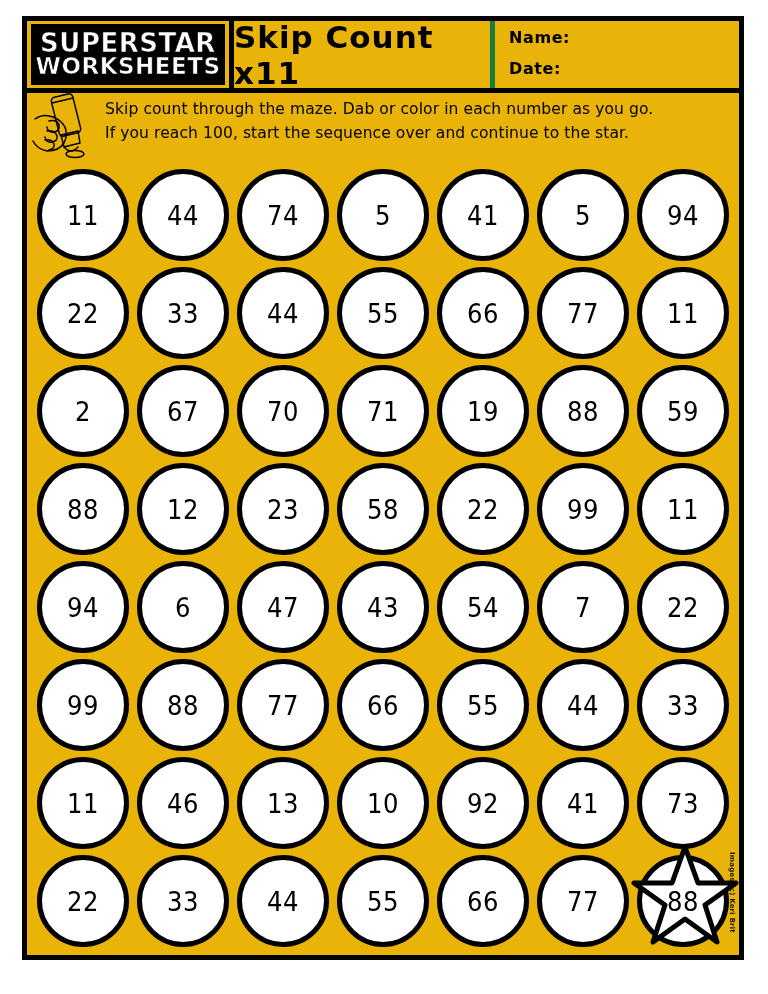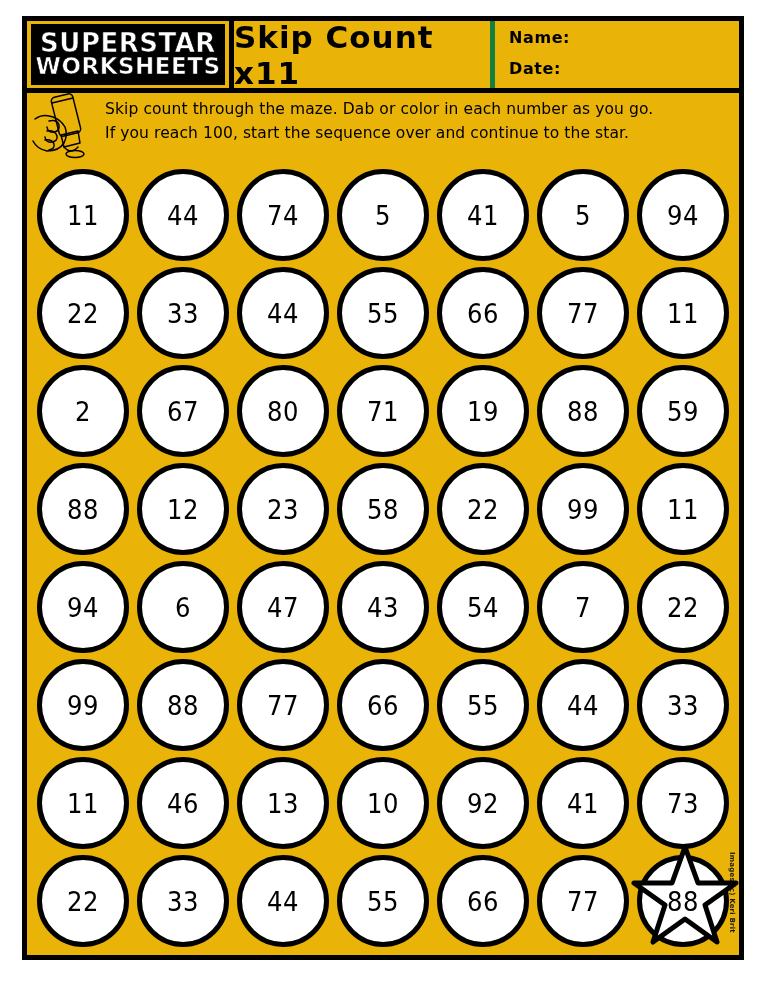--- a/index.html
+++ b/index.html
@@ -298,21 +298,21 @@
         <div class="cell">
           <div class="circle"></div>
           <span class="cell-num">2</span>
         </div>
         <div class="cell">
           <div class="circle"></div>
           <span class="cell-num">67</span>
         </div>
         <div class="cell">
           <div class="circle"></div>
-          <span class="cell-num">80</span>
+          <span class="cell-num">70</span>
         </div>
         <div class="cell">
           <div class="circle"></div>
           <span class="cell-num">71</span>
         </div>
         <div class="cell">
           <div class="circle"></div>
           <span class="cell-num">19</span>
         </div>
         <div class="cell">

